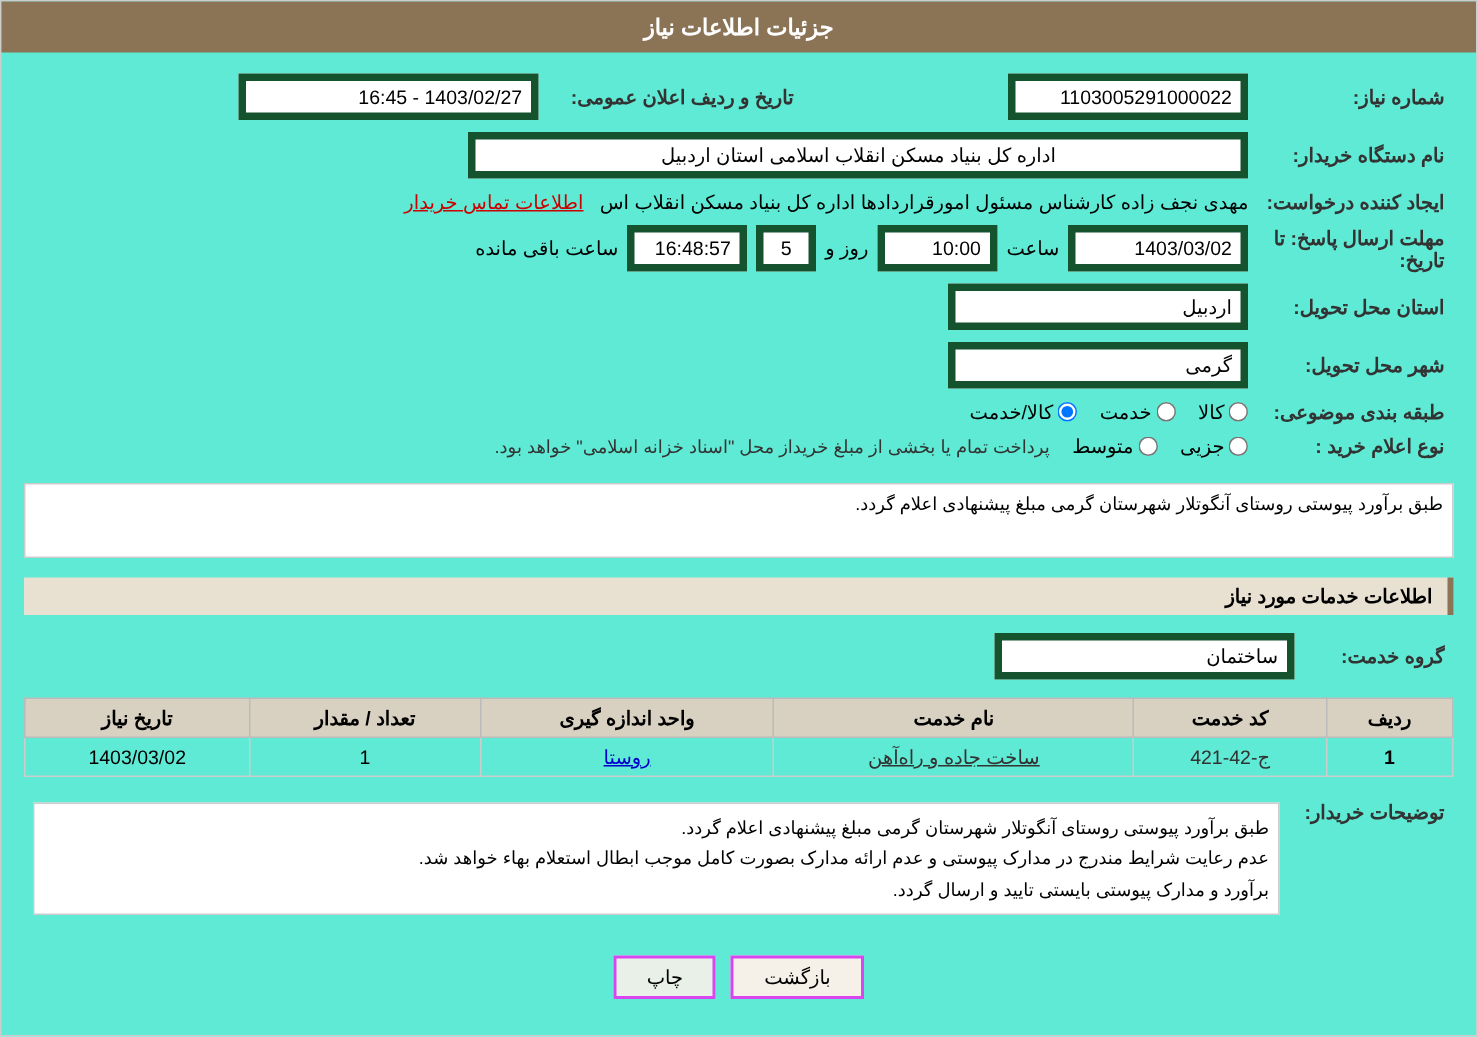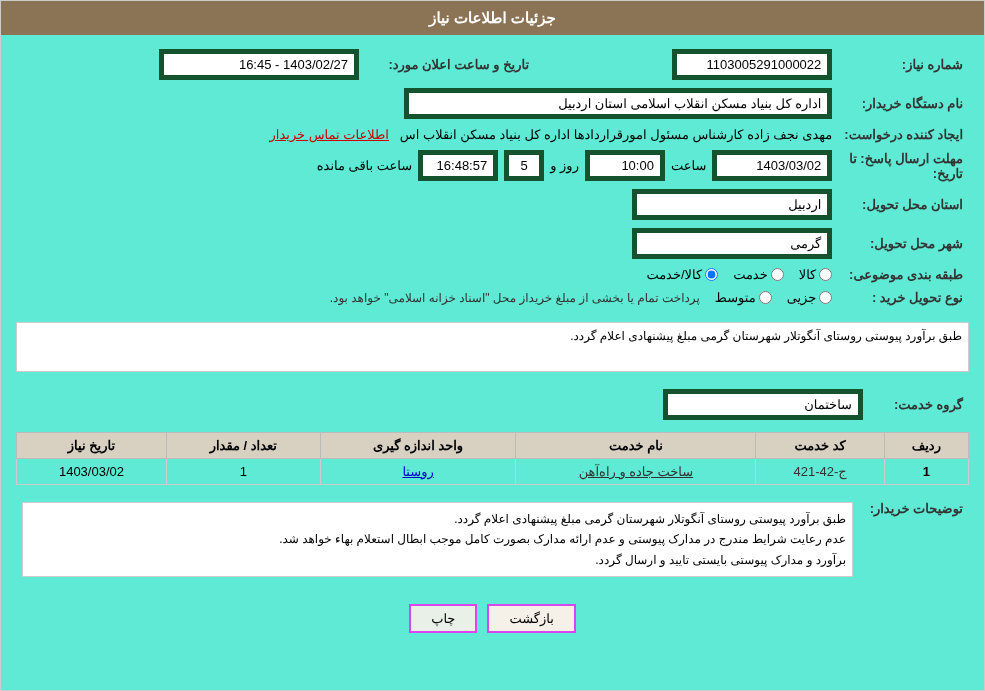--- a/index.html
+++ b/index.html
@@ -179,30 +179,30 @@
   <div class="content-area">
 
     <table class="info-table">
       <tbody>
           <tr>
         <td class="label-cell">شماره نیاز:</td>
         <td class="value-cell">
           <div class="input-field narrow-input">1103005291000022</div>
         </td>
         <td style="width:20px;"></td>
-        <td class="label-cell" style="width:170px;">تاریخ و ساعت اعلان مورد:</td>
+        <td class="label-cell" style="width:170px;">تاریخ و ردیف اعلان عمومی:</td>
         <td class="value-cell">
           <div class="input-field" style="width:200px;">1403/02/27 - 16:45</div>
         </td>
       </tr>
 
       <tr>
         <td class="label-cell">نام دستگاه خریدار:</td>
         <td class="value-cell" colspan="4">
-          <div class="input-field" style="width:428px;">اداره کل بنیاد مسکن انقلاب اسلامی استان اردبیل</div>
+          <div class="input-field" style="width:520px;text-align:center;">اداره کل بنیاد مسکن انقلاب اسلامی استان اردبیل</div>
         </td>
       </tr>
 
       <tr>
         <td class="label-cell">ایجاد کننده درخواست:</td>
         <td class="value-cell" colspan="4">
           <span>مهدی نجف زاده کارشناس مسئول امورقراردادها اداره کل بنیاد مسکن انقلاب اس</span>
           &nbsp;
           <span class="link-text">اطلاعات تماس خریدار</span>
         </td>
@@ -251,21 +251,21 @@
             </div>
             <div class="radio-item">
               <input type="radio" name="tasnif" checked="" style="">
               <span>کالا/خدمت</span>
             </div>
           </div>
         </td>
       </tr>
 
       <tr>
-        <td class="label-cell">نوع تحویل خرید :</td>
+        <td class="label-cell">نوع اعلام خرید :</td>
         <td class="value-cell" colspan="4">
           <div style="display:flex; align-items:center; gap:15px; direction:rtl; flex-wrap:wrap;">
             <div class="radio-item">
               <input type="radio" name="farayand" style="">
               <span>جزیی</span>
             </div>
             <div class="radio-item">
               <input type="radio" name="farayand" style="">
               <span>متوسط</span>
             </div>
@@ -274,20 +274,23 @@
         </td>
       </tr>
     </tbody>
       </table>
 
 
     <div style="display:flex; align-items:flex-start; gap:6px; direction:rtl; margin-bottom:8px;">
       <div class="description-box">طبق برآورد پیوستی روستای آنگوتلار شهرستان گرمی مبلغ پیشنهادی اعلام گردد.</div>
     </div>
 
+    <div class="section-title">
+      <span>اطلاعات خدمات مورد نیاز</span>
+    </div>
 
     <table class="info-table">
       <tbody>
           <tr>
         <td class="label-cell" style="width:100px;">گروه خدمت:</td>
         <td class="value-cell">
           <div class="input-field" style="width:200px;">ساختمان</div>
         </td>
       </tr>
     </tbody>

